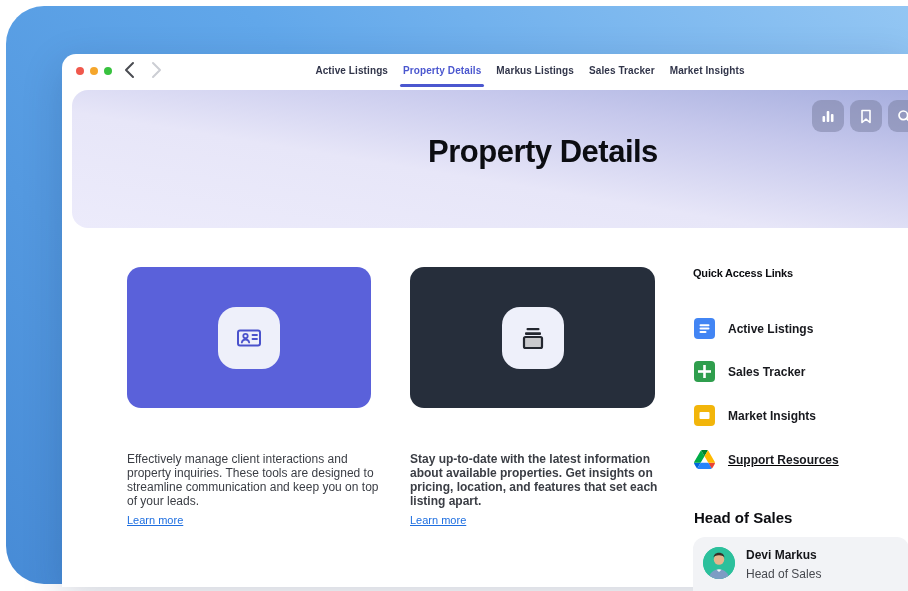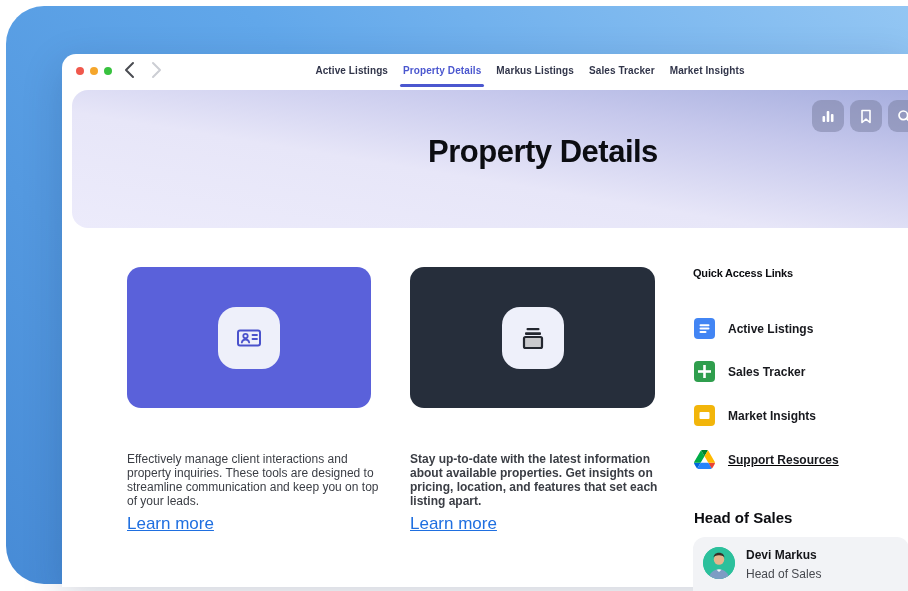--- a/index.html
+++ b/index.html
@@ -69,21 +69,21 @@
   .squircle {
     position:absolute; left:50%; top:50%; transform:translate(-50%,-50%);
     width:62px; height:62px; border-radius:18px; background:#eef0fa;
     display:flex; align-items:center; justify-content:center;
   }
   .card-title { position:absolute; top:367px; font-size:15.5px; font-weight:700; color:#14161a; letter-spacing:-.1px; }
   .ct-1 { left:65px; } .ct-2 { left:348px; }
   .card-body { position:absolute; top:399px; width:254px; font-size:12px; line-height:13.9px; color:#3b3e45; }
   .cb-1 { left:65px; } .cb-2 { left:348px;font-weight:bold; }
   .card-link {
-    position:absolute; top:460px; font-size:17px; font-weight:500; color:#1f6fe0;
+    position:absolute; top:460px; font-size:11px; font-weight:500; color:#1f6fe0;
     text-decoration:underline; cursor:pointer;
   }
   .cl-1 { left:65px; } .cl-2 { left:348px; }
 
   
   .qa-title { position:absolute; left:631px; top:213px; font-size:11px; font-weight:800; color:#0b0c10; letter-spacing:-.2px; }
   .qa-item { position:absolute; left:632px; display:flex; align-items:center; gap:13px; cursor:pointer; }
   .qa-1{ top:264px; } .qa-2{ top:307px; } .qa-3{ top:351px; } .qa-4{ top:395px;text-decoration:underline; }
   .qa-tile { width:21px; height:21px; border-radius:4px; display:flex; align-items:center; justify-content:center; }
   .tile-docs { background:#4285f4; } .tile-sheets { background:#2f9e4d; } .tile-slides { background:#f2b50a; }

